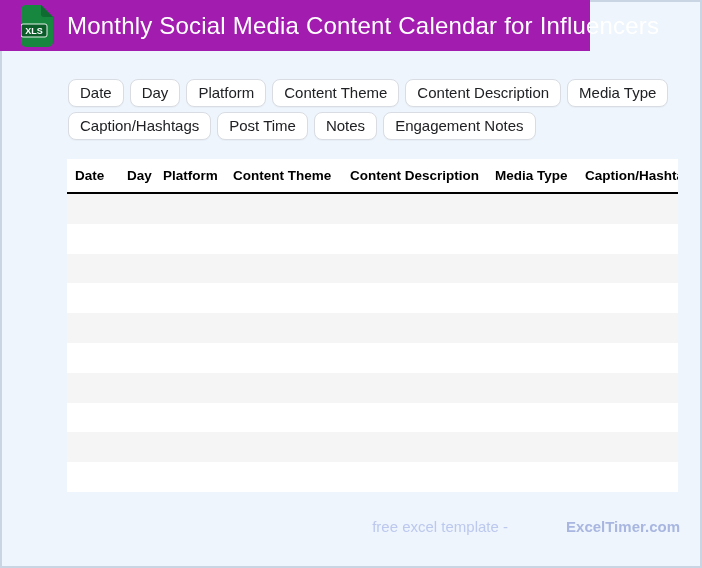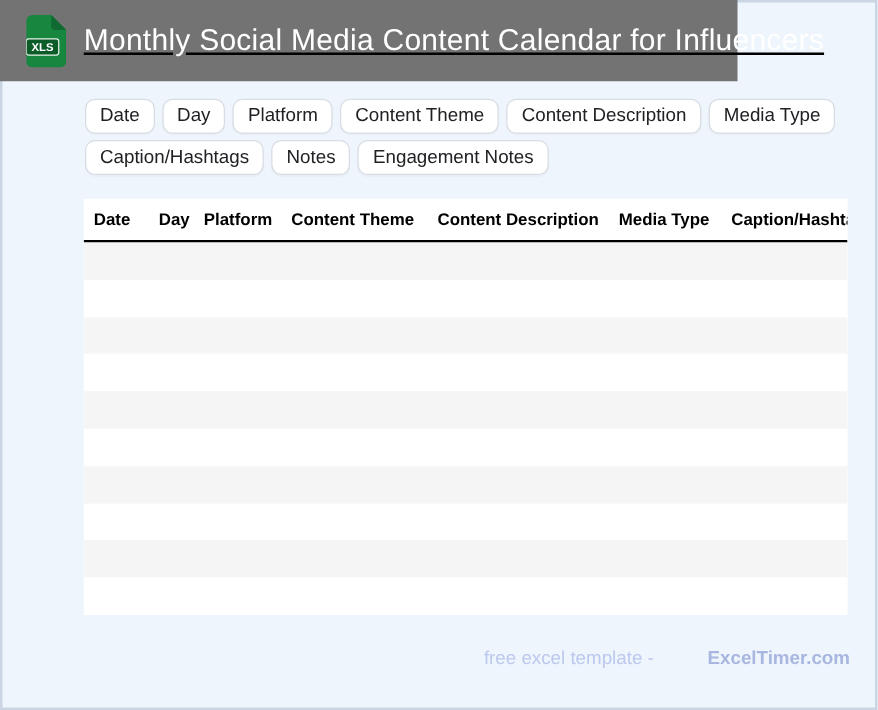--- a/index.html
+++ b/index.html
@@ -12,25 +12,24 @@
     height: 568px;
     background: #eef5fc;
     box-shadow: inset 0 0 0 2px #c9d5e3;
     overflow: hidden;
   }
 
   
   .ribbon {
     position: absolute;
     left: 0; top: 0;
-    width: 590px; height: 65px;
-    background: #737373;
+    width: 590px; height: 51px;
+    background: #a21caf;
     display: flex;
     align-items: center;
-    text-decoration: underline;
   }
   .ribbon svg { margin-left: 21px; flex: 0 0 auto; }
   .ribbon .title {
     margin-left: 14px;
     color: #ffffff;
     font-size: 24px;
     font-weight: 500;
     letter-spacing: 0.2px;
     white-space: nowrap;
   }
@@ -96,21 +95,21 @@
   .trow:nth-child(odd) { background: #f5f5f5; }
 
   
   .footer {
     position: absolute;
     top: 518px; right: 22px;
     font-size: 15px;
     color: #bcc8ee;
     display: flex;
     align-items: flex-start;
-    gap: 7px;
+    gap: 22px;
     white-space: nowrap;
   }
   .footer .brand {
     font-weight: bold;
     color: #a8b6e0;
     cursor: pointer;
     text-decoration: none;
     margin-left: 36px;
   }
 </style>
@@ -133,20 +132,21 @@
     <div class="chip-row">
         <button class="chip">Date</button>
         <button class="chip">Day</button>
         <button class="chip">Platform</button>
         <button class="chip">Content Theme</button>
         <button class="chip">Content Description</button>
         <button class="chip">Media Type</button>
       </div>
     <div class="chip-row">
         <button class="chip">Caption/Hashtags</button>
+        <button class="chip">Post Time</button>
         <button class="chip">Notes</button>
         <button class="chip">Engagement Notes</button>
       </div>
   </div>
 
   <div class="sheet">
     <div class="thead">
         <span class="th">Date</span>
         <span class="th">Day</span>
         <span class="th">Platform</span>

